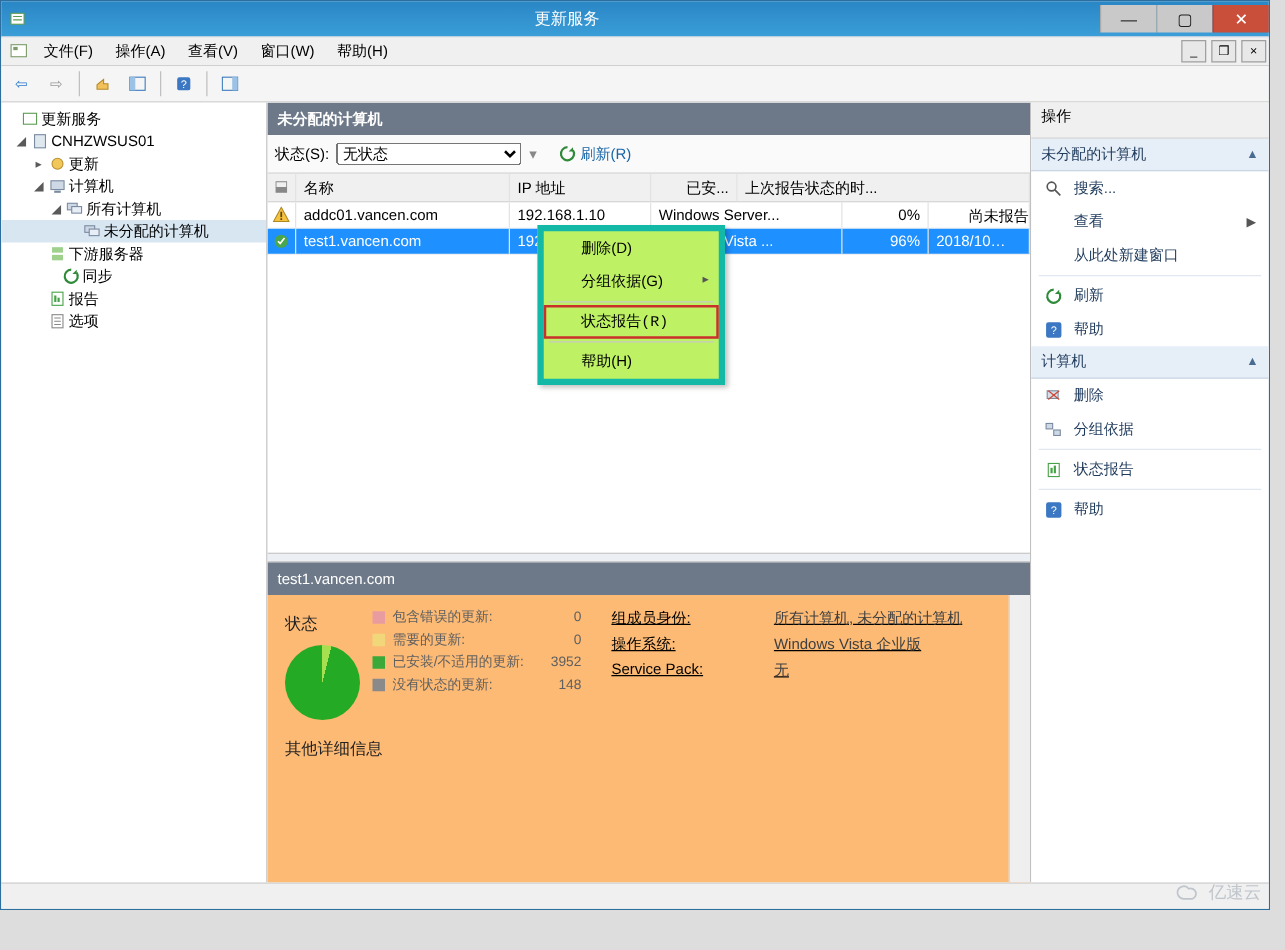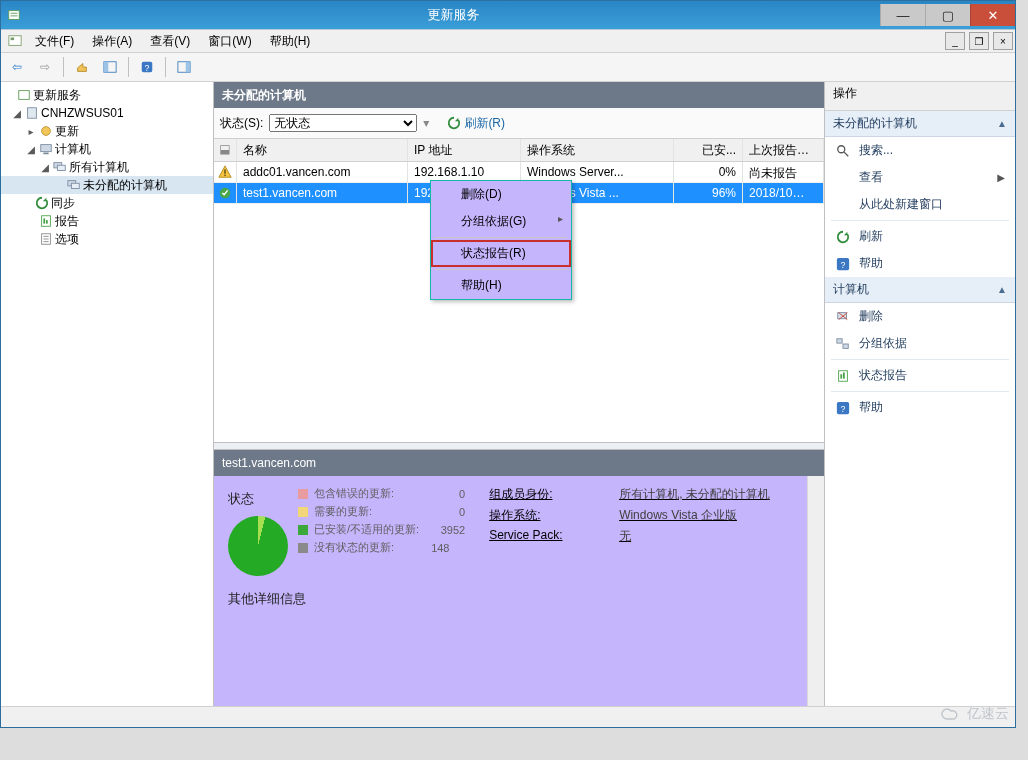--- a/index.html
+++ b/index.html
@@ -39,29 +39,29 @@
   .col.c0{width:18px;padding:3px 2px;display:flex;justify-content:center;}
   .col.c1{width:158px;}
   .col.c2{width:100px;}
   .col.c3{width:140px;}
   .col.c4{width:56px;text-align:right;}
   .col.c5{flex:1;}
   .grid-row{display:flex;height:20px;border-bottom:1px solid #f0f0f0;}
   .grid-row.sel{background:#1e90ff;color:#fff;}
   .grid-body{height:280px;position:relative;background:#fff;}
   
-  .ctx-menu{position:absolute;left:216px;top:18px;width:140px;background:#c4b5fd;border:1px solid #14b8a6;box-shadow:2px 2px 4px rgba(0,0,0,.25);z-index:10;}
+  .ctx-menu{position:absolute;left:216px;top:18px;width:140px;background:#bef264;border:5px solid #14b8a6;box-shadow:2px 2px 4px rgba(0,0,0,.25);z-index:10;}
   .ctx-item{padding:5px 26px 5px 30px;position:relative;}
   .ctx-item.sub::after{content:"▸";position:absolute;right:8px;top:5px;color:#555;font-size:10px;}
-  .ctx-item.hl{border:2px solid #c9302c;padding:3px 12px 3px 28px;}
+  .ctx-item.hl{border:2px solid #c9302c;padding:3px 12px 3px 28px;font-family:Liberation Mono, monospace;}
   .ctx-sep{height:1px;background:#c8c8c8;margin:2px 4px;}
   
   .detail-split{height:6px;background:#eceff3;border-top:1px solid #c0c0c0;border-bottom:1px solid #c0c0c0;}
   .detail-bar{height:26px;background:#6d7988;color:#fff;display:flex;align-items:center;padding-left:8px;}
-  .detail-body{flex:1;overflow:auto;background:#c4b5fd;padding:10px 10px 20px 14px;position:relative;}
+  .detail-body{flex:1;overflow:auto;background:#fdba74;padding:10px 10px 20px 14px;position:relative;}
   .detail-flex{display:flex;gap:24px;}
   .status-col{display:flex;gap:10px;align-items:flex-start;}
   .pie{width:60px;height:60px;border-radius:50%;background:conic-gradient(#a6df4f 0 14deg,#24aa24 14deg 360deg);margin-top:8px;}
   .legend{display:flex;flex-direction:column;gap:3px;color:#606060;font-size:11px;}
   .lg-row{display:flex;align-items:center;gap:6px;}
   .sw{width:10px;height:10px;}
   .info-col{display:flex;flex-direction:column;gap:4px;text-decoration:underline;}
   .info-row{display:flex;}
   .info-k{width:130px;color:#000;}
   .info-v{color:#404040;}
@@ -206,21 +206,31 @@
         <div class="tree-node sel" style="padding-left:52px">
           <span class="tw"></span>
             <span class="ic">
               <svg class="sv" viewBox="0 0 16 16">
                 <rect x="1" y="3" width="9" height="6" fill="#cfd9e6" stroke="#7a8aa0"></rect>
                 <rect x="5" y="6" width="9" height="6" fill="#e8eef6" stroke="#7a8aa0"></rect>
               </svg>
             </span>
           <span>未分配的计算机</span>
         </div>
-        <div class="tree-node" style="padding-left:20px">
+        <div class="tree-node" style="padding-left:24px">
+          <span class="tw"></span>
+            <span class="ic">
+              <svg class="sv" viewBox="0 0 16 16">
+                <rect x="3" y="2" width="10" height="5" fill="#9fd08c"></rect>
+                <rect x="3" y="9" width="10" height="5" fill="#9fd08c"></rect>
+              </svg>
+            </span>
+          <span>下游服务器</span>
+        </div>
+        <div class="tree-node" style="padding-left:35px">
           <span class="tw"></span>
             <span class="ic">
               <svg class="sv" viewBox="0 0 16 16">
                 <path d="M8 2a6 6 0 1 0 5 2.7" fill="none" stroke="#2f8b3a" stroke-width="2"></path>
                 <path d="M13 2v4h-4z" fill="#2f8b3a"></path>
               </svg>
             </span>
           <span>同步</span>
         </div>
         <div class="tree-node" style="padding-left:24px">
@@ -265,38 +275,37 @@
             <span>刷新(R)</span>
           </span>
         </div>
         <div class="grid">
           <div class="grid-header">
             <div class="col c0">
                 <span style="color:#888">⬓</span>
               </div>
             <div class="col c1">名称</div>
             <div class="col c2">IP 地址</div>
-            <div class="col c3">操作系统</div>
             <div class="col c4">已安...</div>
             <div class="col c5">上次报告状态的时...</div>
           </div>
           <div class="grid-body">
             <div class="grid-row">
               <div class="col c0">
                 <svg class="sv" viewBox="0 0 16 16">
                     <path d="M8 1 15 14H1z" fill="#f6c340" stroke="#b08a1d"></path>
                     <rect x="7.2" y="5" width="1.6" height="5" fill="#5b4a10"></rect>
                     <rect x="7.2" y="11" width="1.6" height="1.6" fill="#5b4a10"></rect>
                   </svg>
               </div>
               <div class="col c1">addc01.vancen.com</div>
               <div class="col c2">192.168.1.10</div>
               <div class="col c3">Windows Server...</div>
               <div class="col c4">0%</div>
-              <div class="col c5" style="padding-right:16px">尚未报告</div>
+              <div class="col c5" style="text-align:right;padding-right:0">尚未报告</div>
             </div>
             <div class="grid-row sel">
               <div class="col c0">
                 <svg class="sv" viewBox="0 0 16 16">
                     <circle cx="8" cy="8" r="6" fill="#4aa64a"></circle>
                     <path d="M5 8l2 2 4-5" stroke="#fff" stroke-width="1.6" fill="none"></path>
                   </svg>
               </div>
               <div class="col c1">test1.vancen.com</div>
               <div class="col c2">192.168.1.72</div>
@@ -339,21 +348,21 @@
                     <span style="margin-left:auto;width:34px;text-align:right">0</span>
                   </div>
                 <div class="lg-row">
                     <span class="sw" style="background:#3aa93a"></span>
                     <span>已安装/不适用的更新:</span>
                     <span style="margin-left:6px;width:34px;text-align:right">3952</span>
                   </div>
                 <div class="lg-row">
                     <span class="sw" style="background:#8a8a8a"></span>
                     <span>没有状态的更新:</span>
-                    <span style="margin-left:auto;width:34px;text-align:left">148</span>
+                    <span style="margin-left:auto;width:34px;text-align:right">148</span>
                   </div>
               </div>
             </div>
             <div class="info-col">
               <div class="info-row">
                   <span class="info-k">组成员身份:</span>
                   <span class="info-v" style="width:170px">所有计算机, 未分配的计算机</span>
                 </div>
               <div class="info-row">
                   <span class="info-k">操作系统:</span>

